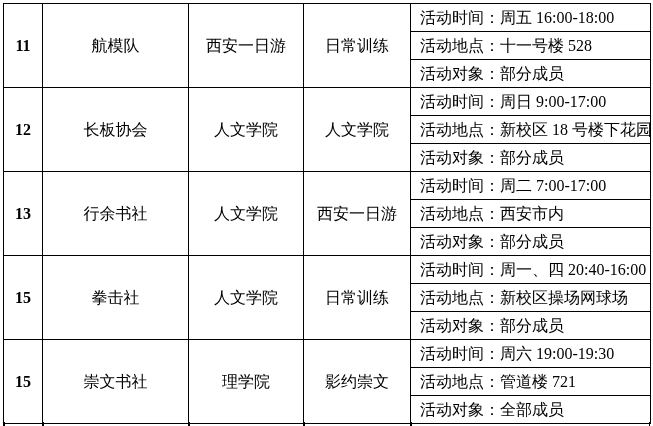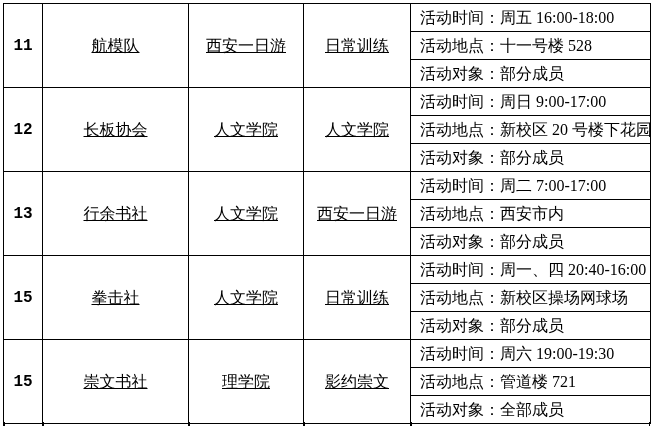--- a/index.html
+++ b/index.html
@@ -30,28 +30,27 @@
     border: 1.5px solid var(--border, #000000);
     height: 28px;
     font-size: 16px;
     line-height: 1;
     overflow: hidden;
     white-space: nowrap;
   }
   td.c-id {
     text-align: center;
     vertical-align: middle;
-    font-family: Liberation Mono, monospace;
+    font-family: Liberation Serif, serif;
     font-weight: bold;
     font-size: 14px;
   }
   td.c-club, td.c-college, td.c-activity {
     text-align: center;
     vertical-align: middle;
-    text-decoration: underline;
   }
   td.c-detail {
     text-align: left;
     vertical-align: middle;
     padding-left: 9px;
     font-size: 15px;
   }
   
   .bottom-stub {
     position: absolute;
@@ -97,21 +96,21 @@
       </tr>
 
       <tr>
         <td class="c-id" rowspan="3">12</td>
         <td class="c-club" rowspan="3">长板协会</td>
         <td class="c-college" rowspan="3">人文学院</td>
         <td class="c-activity" rowspan="3">人文学院</td>
         <td class="c-detail">活动时间：周日 9:00-17:00</td>
       </tr>
       <tr>
-        <td class="c-detail">活动地点：新校区 20 号楼下花园</td>
+        <td class="c-detail">活动地点：新校区 18 号楼下花园</td>
       </tr>
       <tr>
         <td class="c-detail">活动对象：部分成员</td>
       </tr>
 
       <tr>
         <td class="c-id" rowspan="3">13</td>
         <td class="c-club" rowspan="3">行余书社</td>
         <td class="c-college" rowspan="3">人文学院</td>
         <td class="c-activity" rowspan="3">西安一日游</td>

